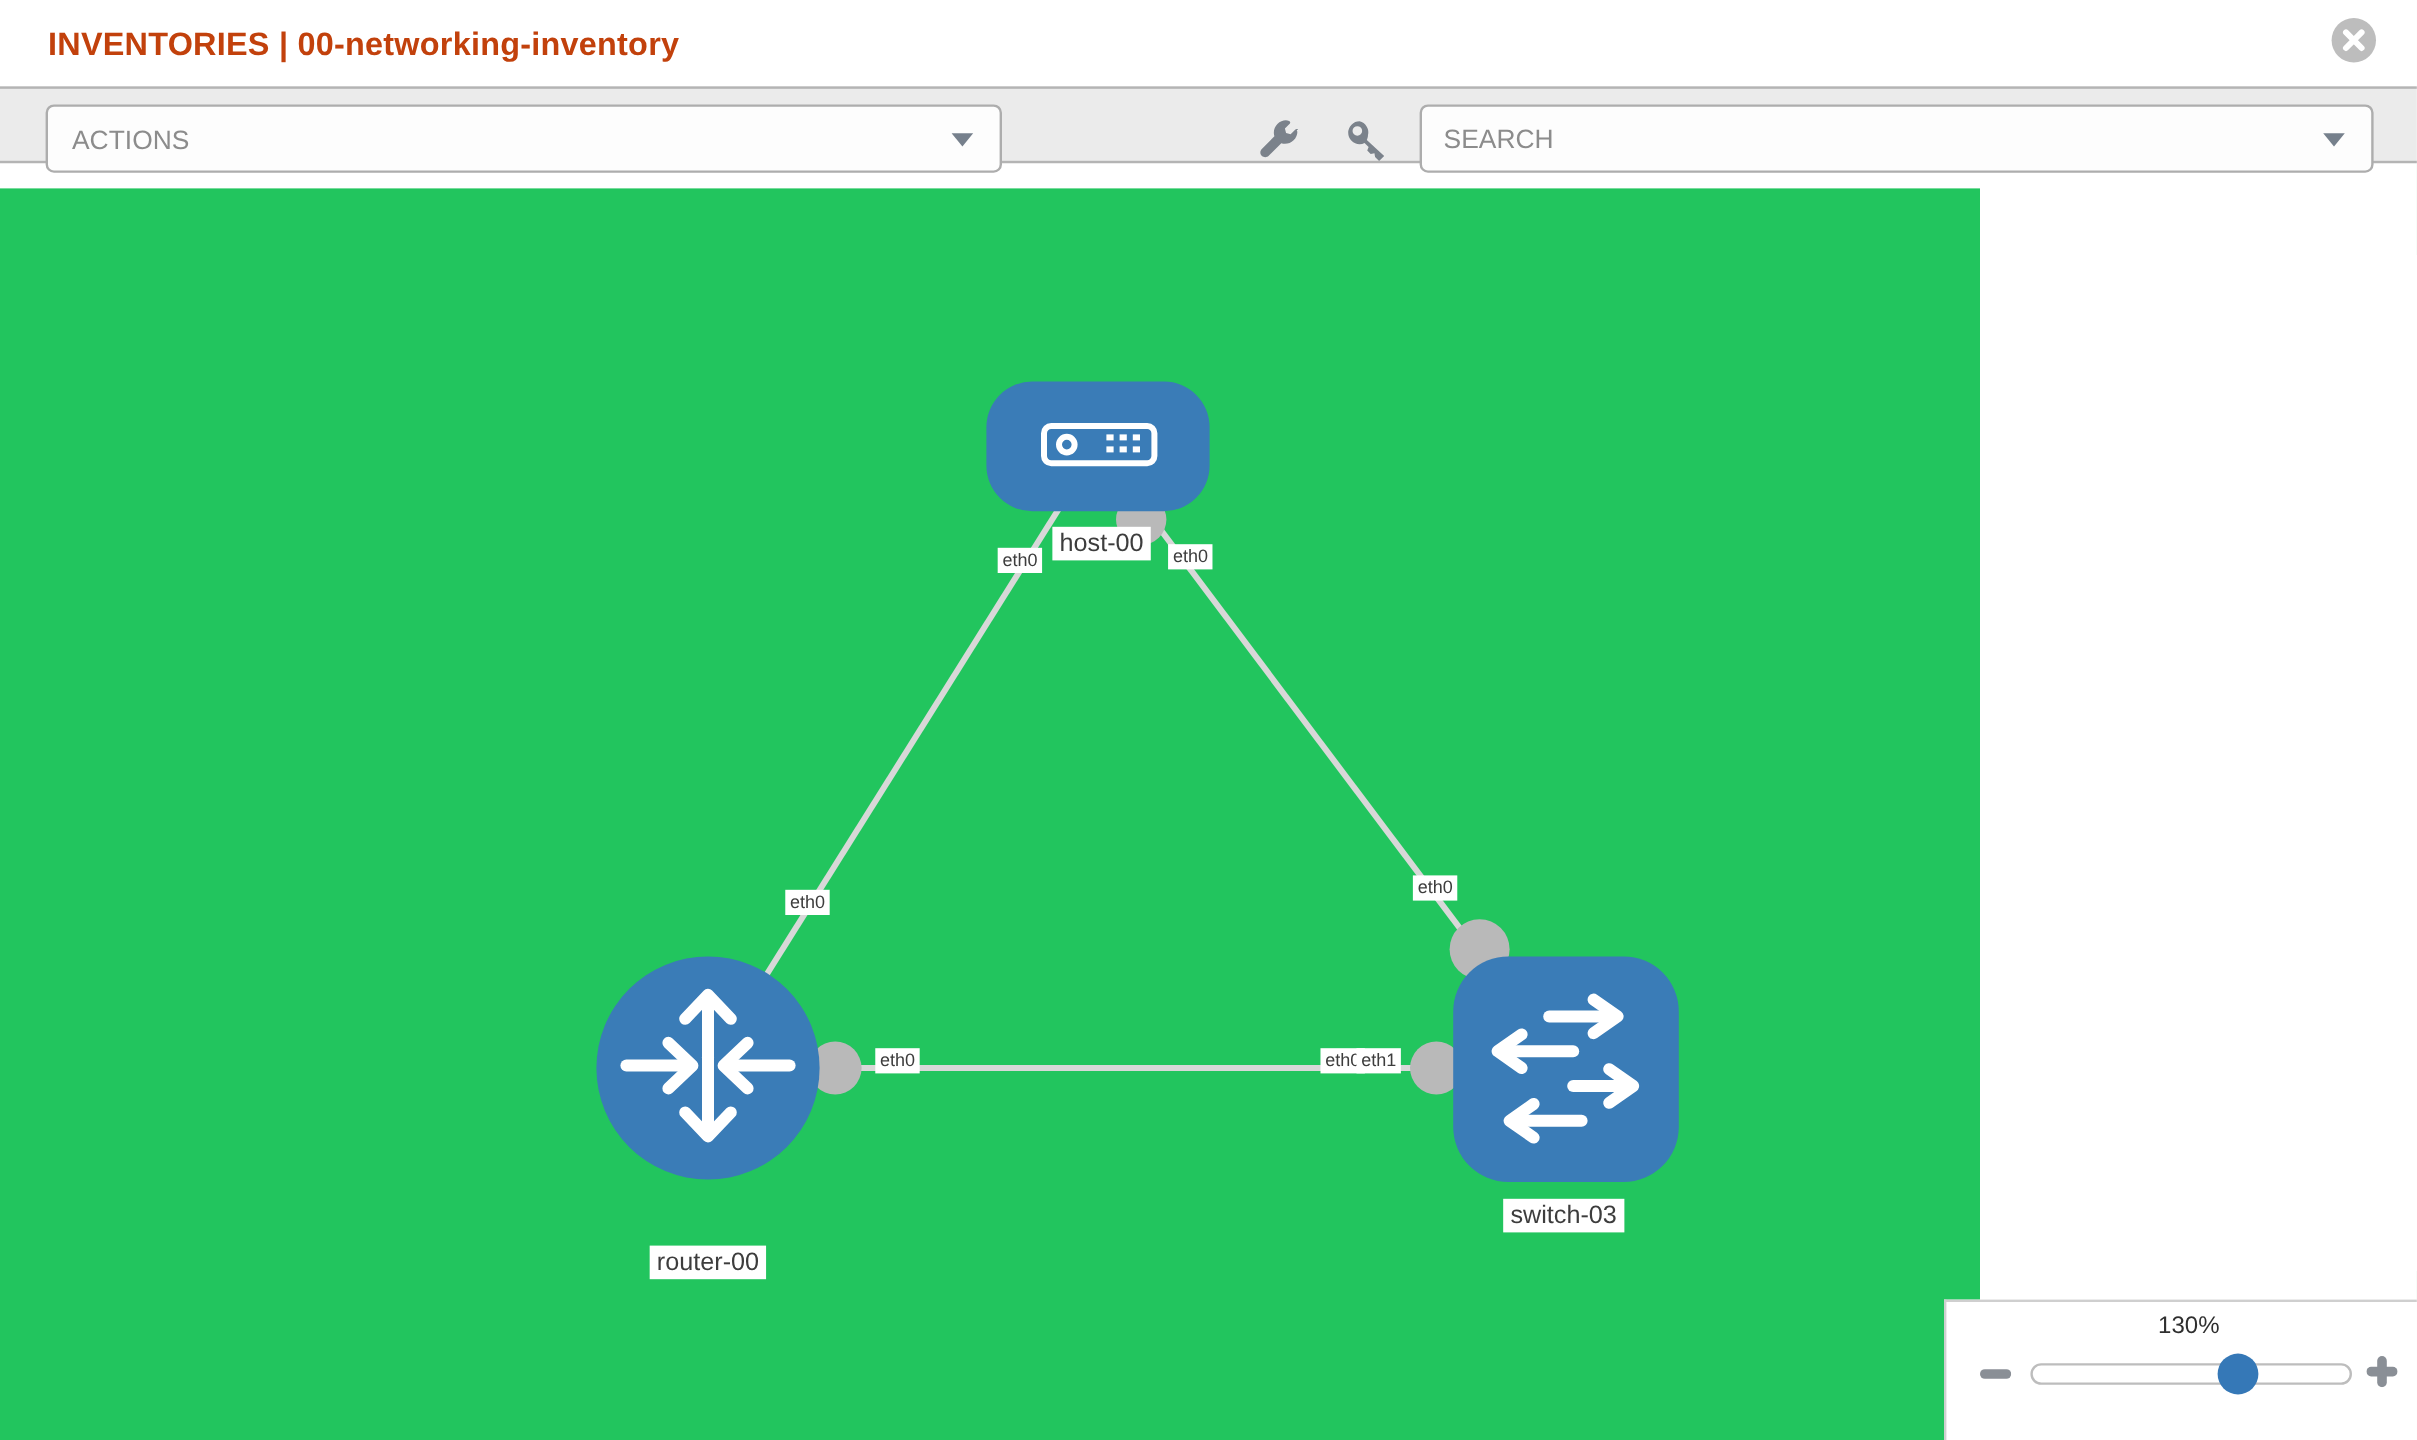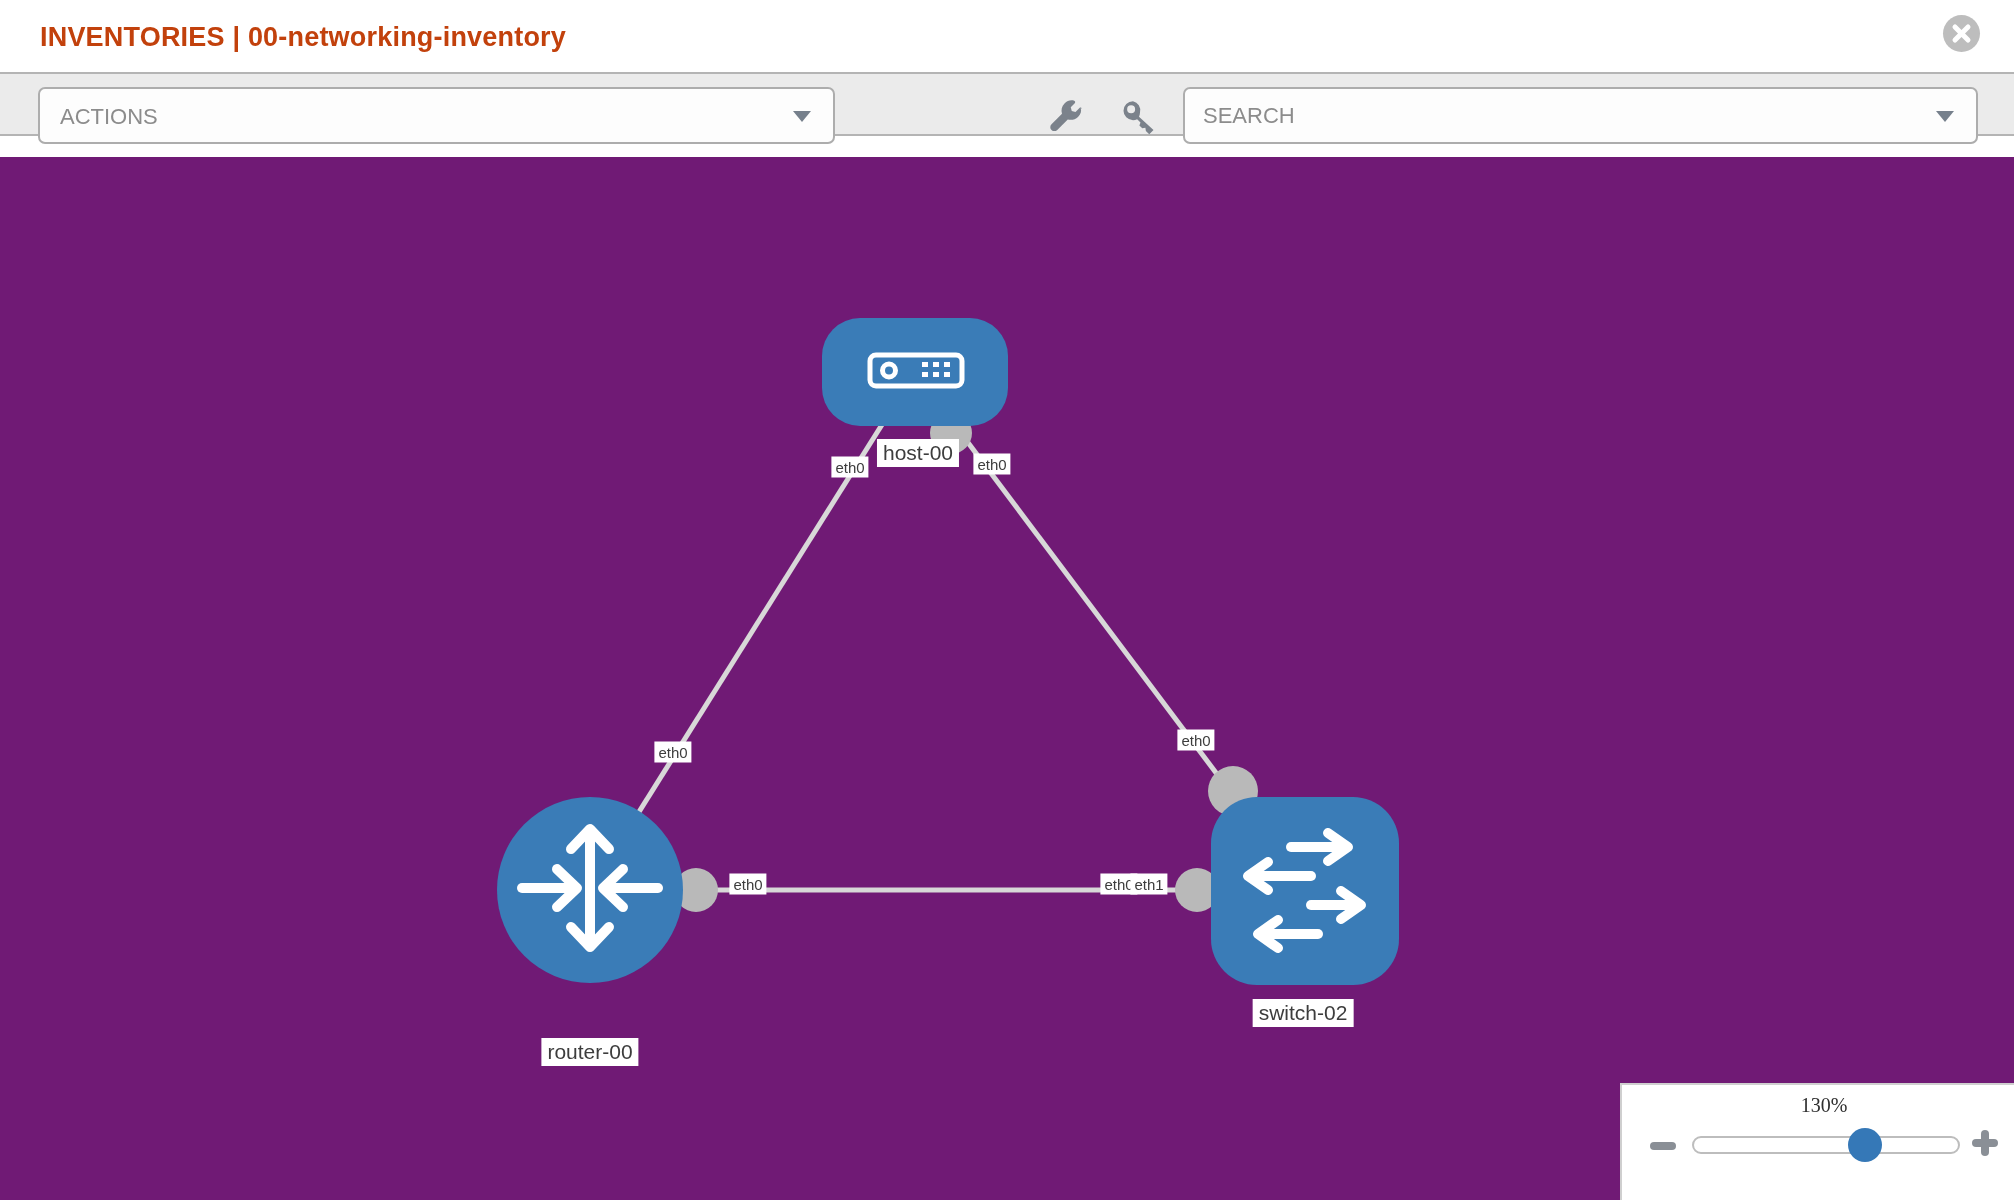--- a/index.html
+++ b/index.html
@@ -29,38 +29,38 @@
   #search-box { left:1183px; width:795px; }
   #search-box input { position:absolute; left:18px; top:2px; width:700px; height:49px;
                       border:none; outline:none; background:transparent;
                       font-size:22px; color:#555; font-family:Liberation Sans, sans-serif; }
   #search-box input::placeholder { color:#8c8c8c; opacity:1; }
   .tool-icon { position:absolute; top:24px; width:40px; height:40px; cursor:pointer; }
   #wrench-btn { left:1047px; }
   #key-btn { left:1119px; }
 
   
-  .canvas { position:absolute; left:0; top:157px; width:2014px; height:1043px; background:#701a75; }
+  .canvas { position:absolute; left:0; top:157px; width:1650px; height:1043px; background:#22c55e; }
   #edges { position:absolute; left:0; top:0; }
 
   .node { position:absolute; background:#3a7cb7; display:flex; align-items:center; justify-content:center; cursor:pointer; }
   #node-host   { left:822px;  top:161px; width:186px; height:108px; border-radius:38px; }
   #node-router { left:497px;  top:640px; width:186px; height:186px; border-radius:50%; }
   #node-switch { left:1211px; top:640px; width:188px; height:188px; border-radius:46px; }
 
   .chip { position:absolute; transform:translate(-50%,-50%); background:#ffffff;
           color:#3d3d3d; white-space:nowrap; }
   .node-label { font-size:21px; padding:2px 6px; }
   .if-label { font-size:15px; padding:2px 4px; }
 
   
   .zoom-panel { position:absolute; left:1620px; top:926px; width:394px; height:117px;
                 background:#ffffff; border-left:2px solid #cfcfcf; border-top:2px solid #cfcfcf; }
   .zoom-level { position:absolute; left:132px; top:9px; width:140px; text-align:center;
-                font-size:20px; color:#2f2f2f;font-family:Liberation Serif, serif; }
+                font-size:20px; color:#2f2f2f; }
   .zoom-minus, .zoom-plus { position:absolute; cursor:pointer; }
   .zoom-minus { left:28px; top:52px; }
   .zoom-plus  { left:350px; top:45px; }
   .zoom-track { position:absolute; left:70px; top:51px; width:268px; height:18px;
                 background:#fff; border:2px solid #bdbdbd; border-radius:10px; cursor:pointer; }
   .zoom-knob { position:absolute; left:226px; top:43px; width:34px; height:34px;
                border-radius:50%; background:#3578b7; cursor:grab; }
 </style>
 </head>
 <body>
@@ -173,21 +173,21 @@
     <div class="chip if-label" style="left:850px;  top:310px;">eth0</div>
     <div class="chip if-label" style="left:992px;  top:307px;">eth0</div>
     <div class="chip if-label" style="left:673px;  top:595px;">eth0</div>
     <div class="chip if-label" style="left:748px;  top:727px;">eth0</div>
     <div class="chip if-label" style="left:1196px; top:583px;">eth0</div>
     <div class="chip if-label" style="left:1119px; top:727px;">eth0</div>
     <div class="chip if-label" style="left:1149px; top:727px;">eth1</div>
 
     <div class="chip node-label" style="left:918px;  top:296px;text-align:center;">host-00</div>
     <div class="chip node-label" style="left:590px;  top:895px;">router-00</div>
-    <div class="chip node-label" style="left:1303px; top:856px;">switch-02</div>
+    <div class="chip node-label" style="left:1303px; top:856px;">switch-03</div>
 
     <div class="zoom-panel">
       <div class="zoom-level">130%</div>
       <div class="zoom-minus">
         <span>
           <svg width="26" height="10" viewBox="0 0 26 10">
               <rect x="0" y="1" width="26" height="8" rx="4" fill="#8a8f96"></rect>
             </svg>
         </span>
       </div>

